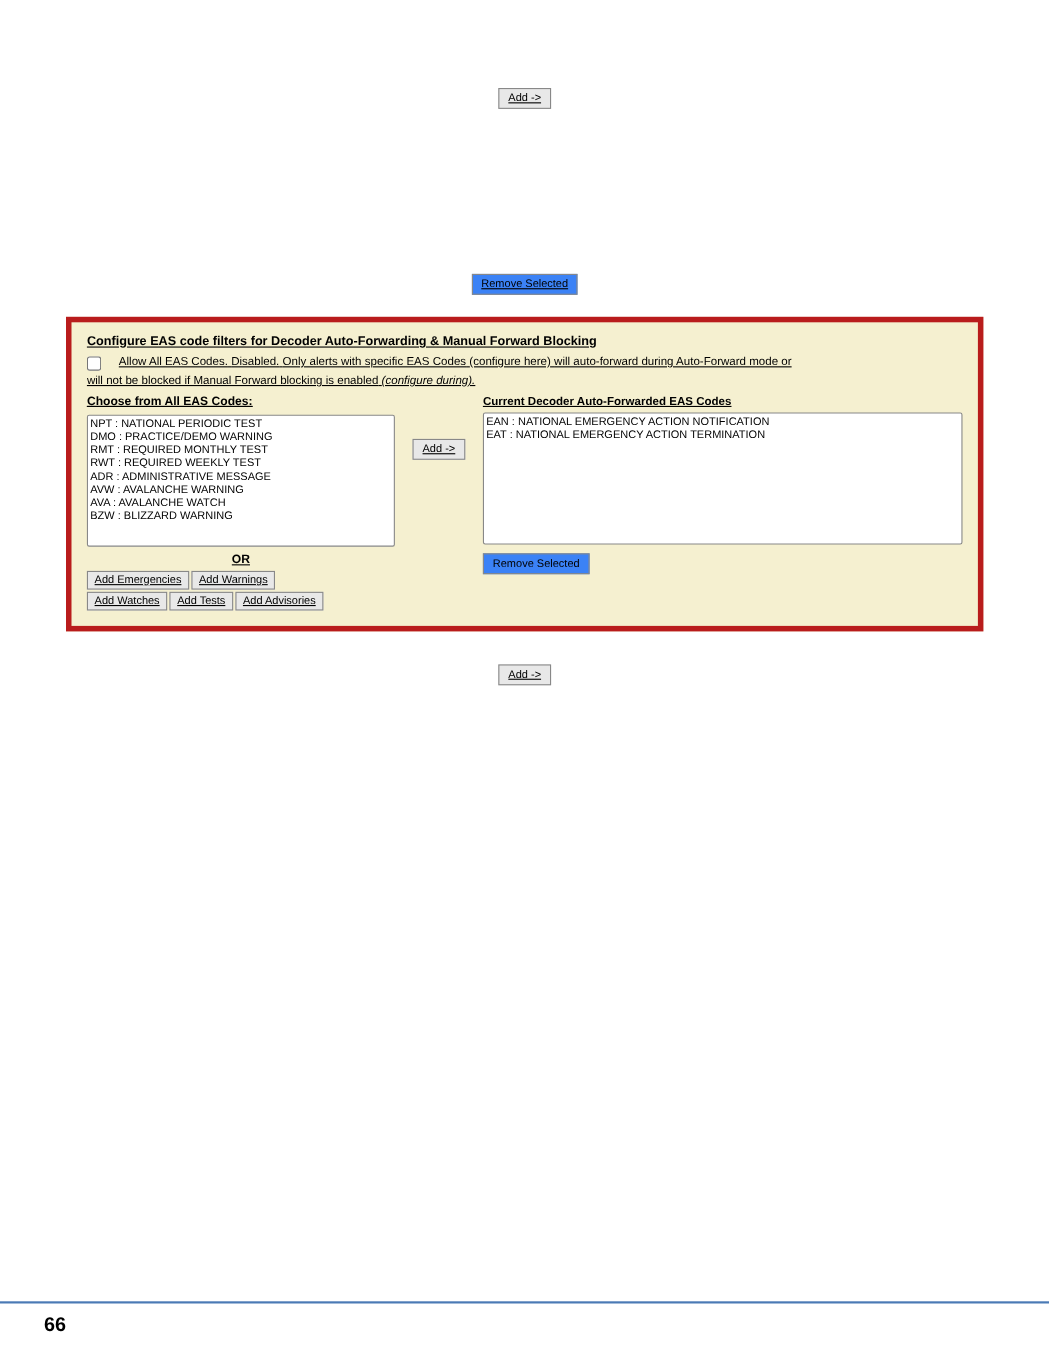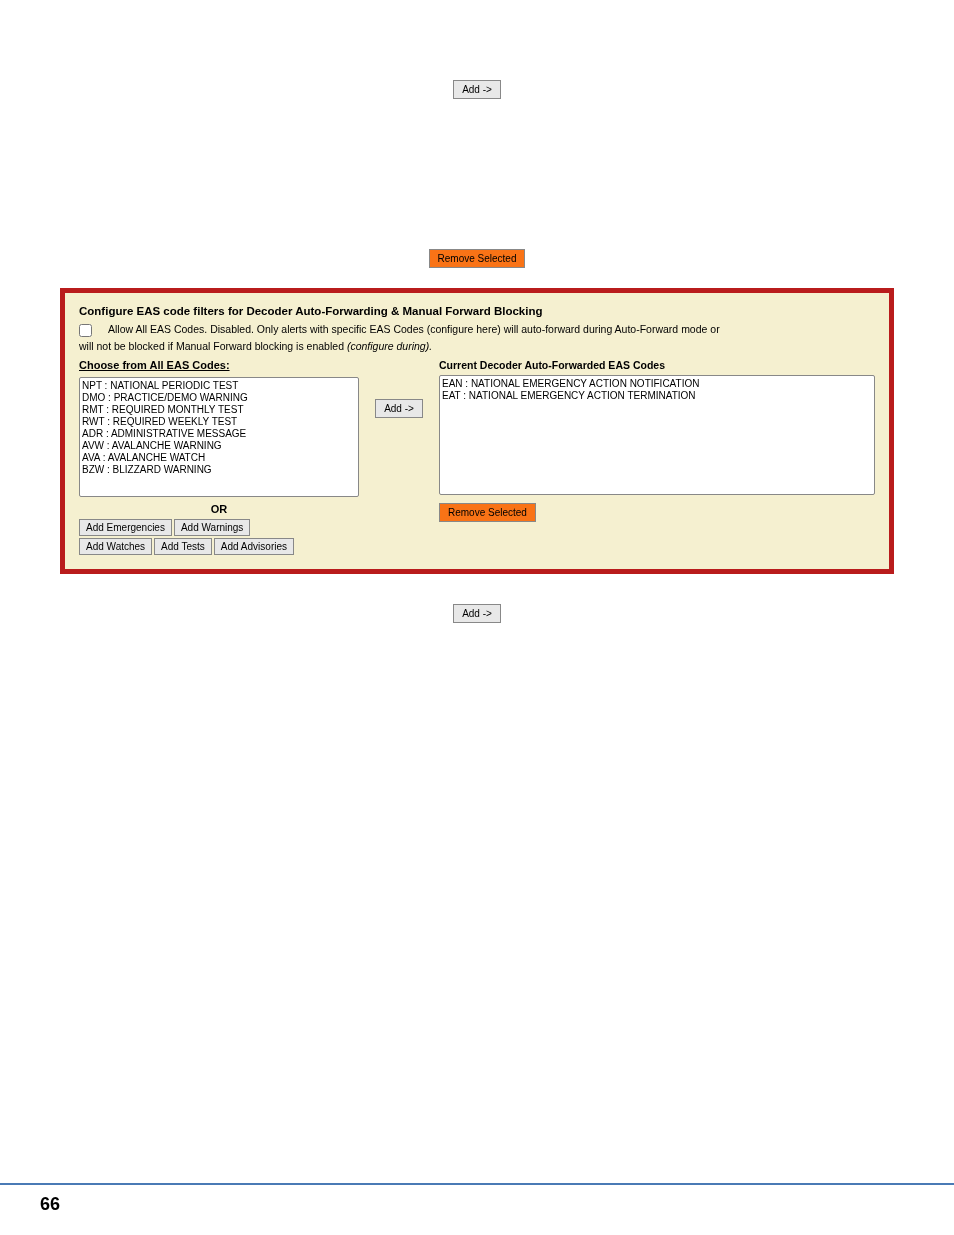--- a/index.html
+++ b/index.html
@@ -11,20 +11,21 @@
       font-size: 11px;
       color: #000000;
       position: relative;
     }
 
     .page-wrapper {
       width: 954px;
       min-height: 1235px;
       position: relative;
       padding: 0;
+      text-decoration: underline;
     }
 
     
     .top-add-area {
       display: flex;
       justify-content: center;
       padding-top: 80px;
       padding-bottom: 10px;
     }
 
@@ -165,21 +166,21 @@
       border: 1px solid #888;
       background: #e8e8e8;
       cursor: pointer;
       font-family: Arial, sans-serif;
     }
 
     .remove-btn {
       font-size: 10px;
       padding: 3px 8px;
       border: 1px solid #888;
-      background: #f97316;
+      background: #3b82f6;
       cursor: pointer;
       font-family: Arial, sans-serif;
     }
 
     .right-col-bottom {
       margin-top: 8px;
     }
 
     
     .bottom-add-area {

